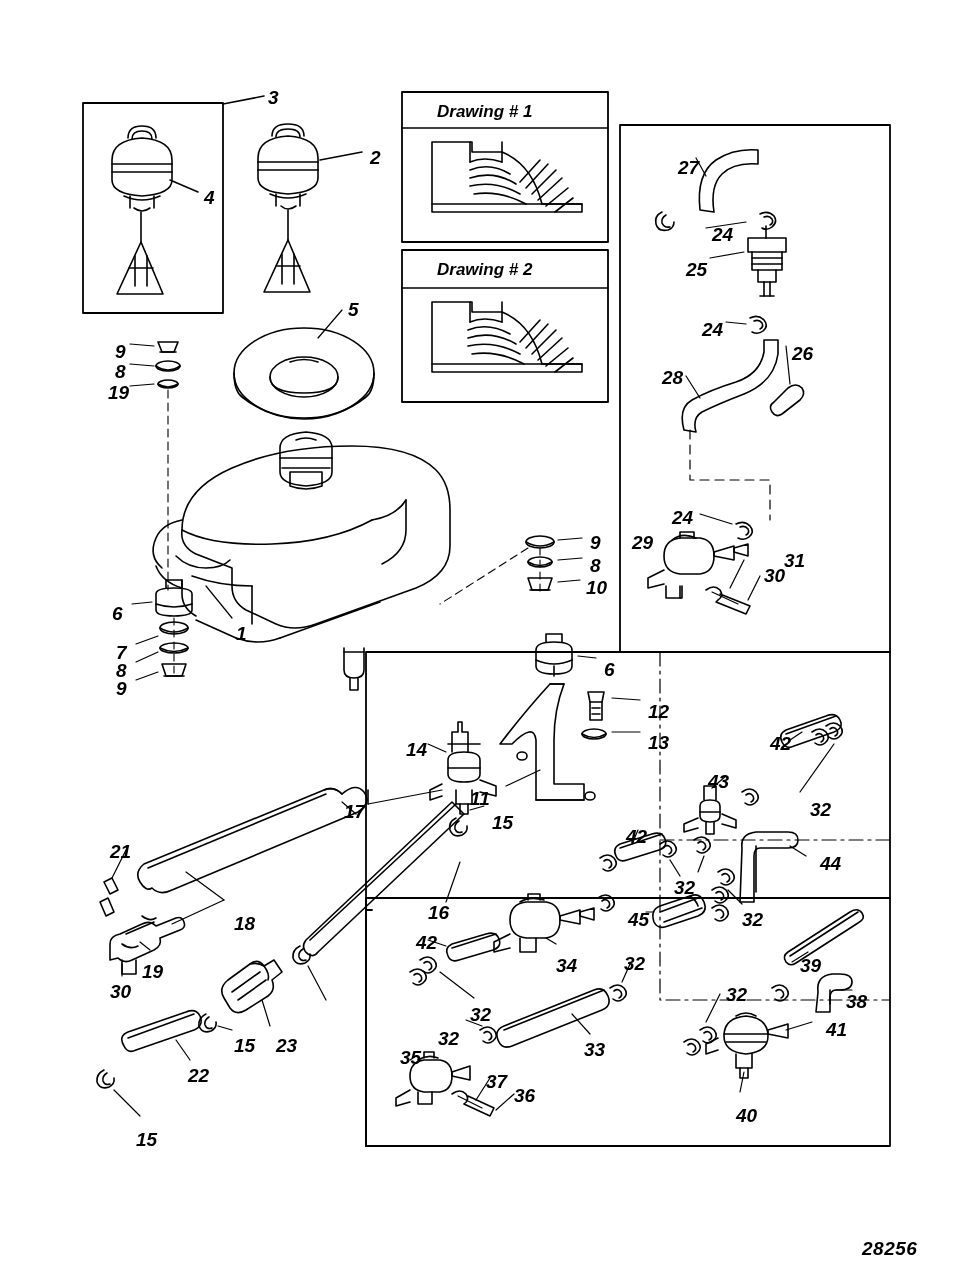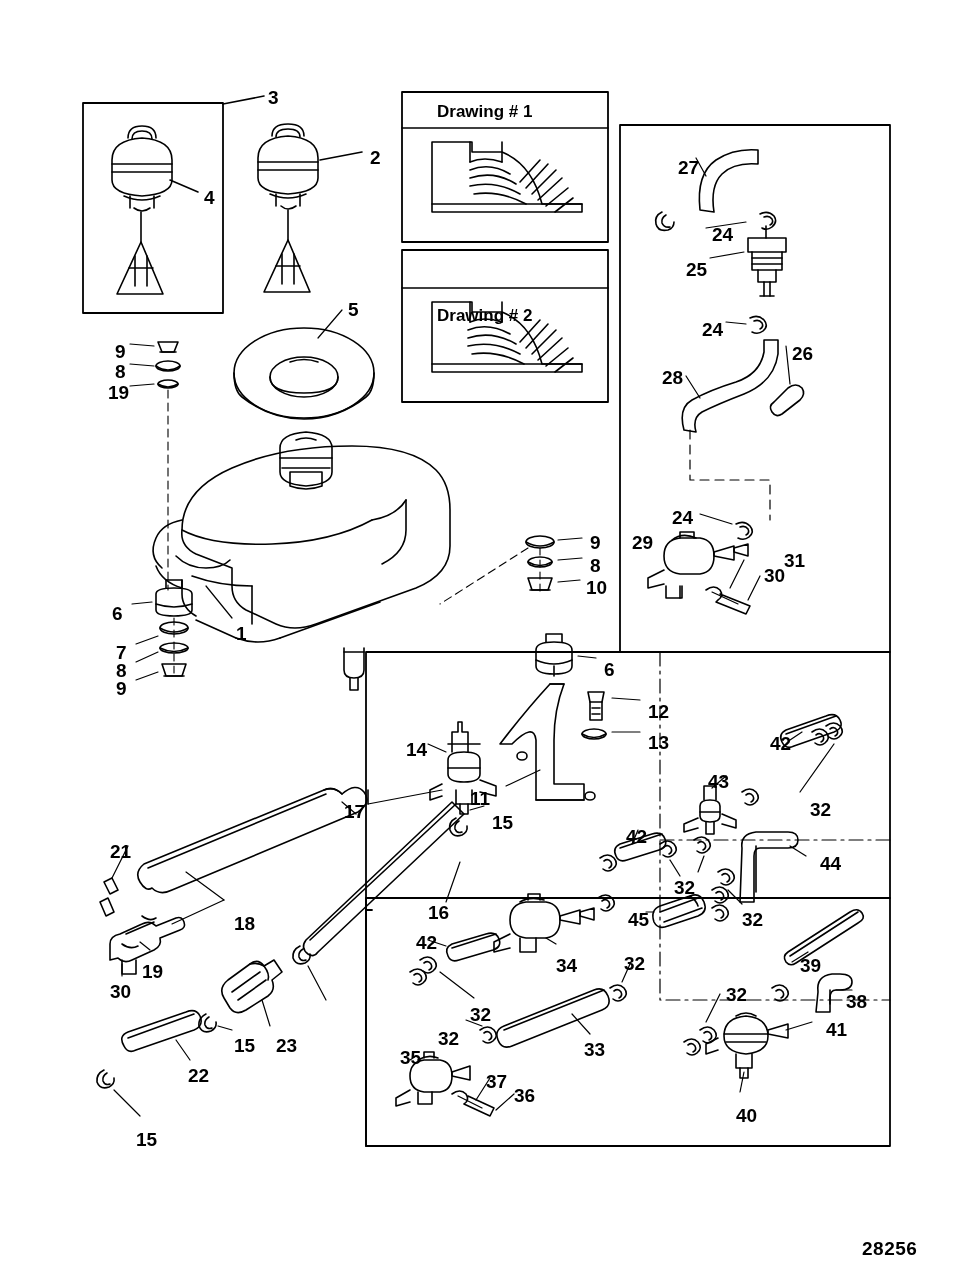--- a/index.html
+++ b/index.html
@@ -9,20 +9,21 @@
   }
   body {
     font-family: "Liberation Sans", sans-serif;
   }
   #page {
     position: relative;
     width: 922px;
     height: 1280px;
     background: #ffffff;
     overflow: hidden;
+    font-style: italic;
   }
   #diagram-svg {
     position: absolute;
     left: 0;
     top: 0;
     width: 959px;
     height: 1280px;
   }
   .callout {
     position: absolute;
@@ -474,21 +475,21 @@
       <path d="M684 1042 q8 -6 14 0 q5 6 -1 11 q-5 4 -10 0"></path>
       <path d="M688 1045 q4 -3 7 1 q2 4 -2 6"></path>
       <path d="M720 994 L706 1022" stroke-width="1.2"></path>
       <path d="M772 988 q8 -6 14 0 q5 6 -1 11 q-5 4 -10 0"></path>
       <path d="M776 991 q4 -3 7 1 q2 4 -2 6"></path>
 
     </g>
   </svg>
 
   <div class="inset-title" style="left:437px; top:102px;">Drawing # 1</div>
-  <div class="inset-title" style="left:437px; top:260px;margin-top:46px;">Drawing # 2</div>
+  <div class="inset-title" style="left:437px; top:260px;">Drawing # 2</div>
 
   <div class="callout" style="left:268px; top:88px;">3</div>
   <div class="callout" style="left:370px; top:148px;">2</div>
   <div class="callout" style="left:204px; top:188px;">4</div>
   <div class="callout" style="left:348px; top:300px;">5</div>
   <div class="callout" style="left:115px; top:342px;">9</div>
   <div class="callout" style="left:115px; top:362px;">8</div>
   <div class="callout" style="left:108px; top:383px;">19</div>
   <div class="callout" style="left:678px; top:158px;">27</div>
   <div class="callout" style="left:712px; top:225px;">24</div>

